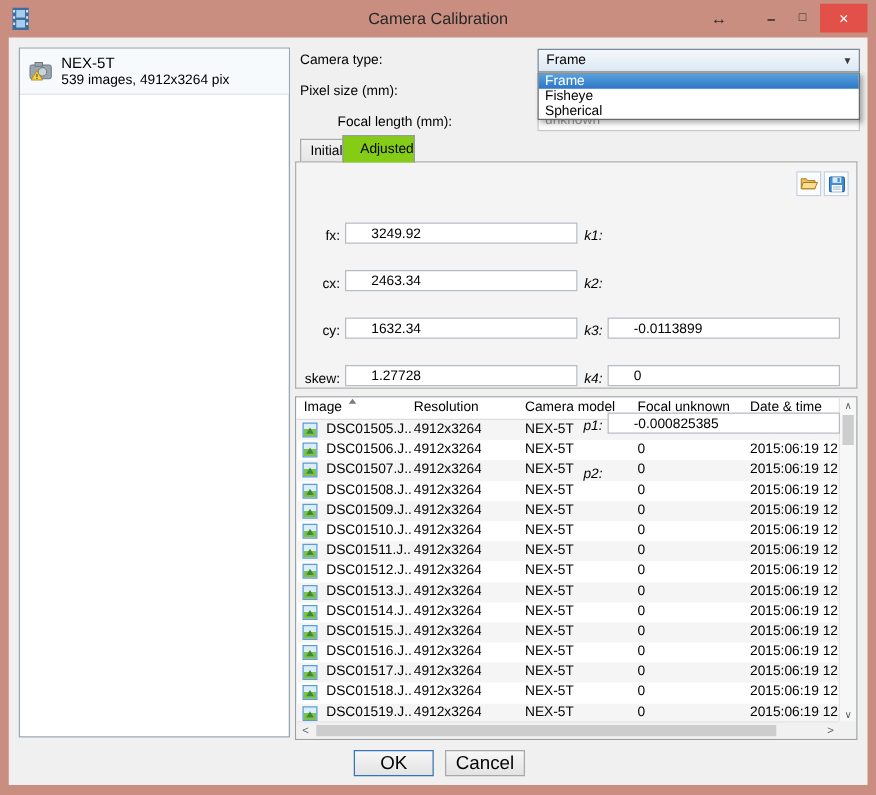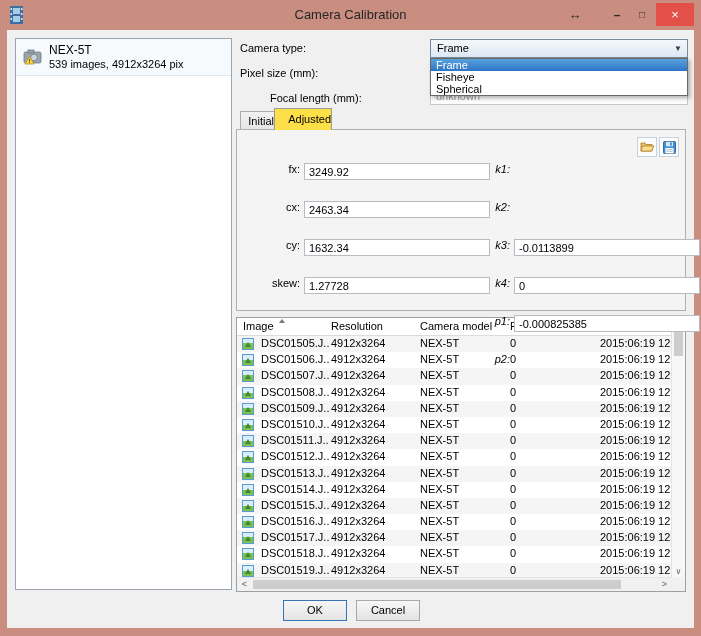--- a/index.html
+++ b/index.html
@@ -48,37 +48,37 @@
   .focal-field{ position:absolute; left:430px; top:87px; width:258px; height:18px;
                 border:1px solid #c6c6c6; background:#fdfdfd; color:#9b9b9b;
                 line-height:16px; padding-left:5px; z-index:1; }
 
   
   .tab{ position:absolute; text-align:right; font-size:11px; }
   .tab-initial{ left:240px; top:111px; height:19px; width:35px; line-height:18px;
                 border:1px solid #ababab; border-bottom:none;
                 background:linear-gradient(#f1f1f1,#e5e5e5); z-index:1; }
   .tab-adjusted{ left:274px; top:108px; height:22px; width:58px; line-height:21px;
-                 border:1px solid #9b9b9b; border-bottom:none; background:#fde047; z-index:3; }
+                 border:1px solid #9b9b9b; border-bottom:none; background:#84cc16; z-index:3; }
   .tabpanel{ position:absolute; left:236px; top:129px; width:450px; height:182px;
              border:1px solid #b0b0b0; background:#f4f4f4; z-index:2; }
 
   
   .toolbtn{ position:absolute; top:137px; width:20px; height:20px; border:1px solid #c6d2dd;
             background:#fbfcfe; z-index:4; display:flex; align-items:center; justify-content:center; }
   .tb-open{ left:637px; } .tb-save{ left:659px; }
 
   
   .calibcol{ position:absolute; top:163px; z-index:4; }
   .col-left{ left:238px; } .col-right{ left:452px; }
-  .calibrow{ display:flex; align-items:flex-start; height:32px; margin-bottom:6px;margin-left:28px; }
+  .calibrow{ display:flex; align-items:flex-end; height:32px; margin-bottom:6px; }
   .calibrow label{ width:34px; text-align:right; margin-right:4px; font-size:11px; }
   .col-right .calibrow label{ width:30px;font-style:italic; }
   .calibrow input{ width:186px; height:17px; border:1px solid #b6bcc4; background:#fff;
-                   font-family:"Liberation Sans", sans-serif; font-size:11px; padding:0 4px; }
+                   font-family:"Liberation Sans", sans-serif; font-size:11px; padding:0 20px; }
 
   
   .ptable{ position:absolute; left:236px; top:317px; width:450px; height:275px;
            background:#fff; border:1px solid #9aa0a6; overflow:hidden; }
   .thead{ position:absolute; left:0; top:0; right:0; height:18px; background:#fff;
           border-bottom:1px solid #dcdcdc; font-size:11px; }
   .hcell{ position:absolute; top:2px; white-space:nowrap; }
   .sortmark{ position:absolute; left:42px; top:1px; width:0; height:0;
              border-left:3px solid transparent; border-right:3px solid transparent;
              border-bottom:4px solid #7a7a7a; }
@@ -103,21 +103,21 @@
   .hscroll{ position:absolute; left:0; bottom:0; height:14px; width:435px;
             background:#f1f1f1; border-top:1px solid #e4e4e4; }
   .hscroll .sarrow{ position:absolute; top:0; height:13px; line-height:13px; width:13px;
                     text-align:center; font-size:9px; color:#5c5c5c; }
   .ha-left{ left:1px; } .ha-right{ right:1px; }
   .hthumb{ position:absolute; left:16px; top:2px; width:368px; height:9px; background:#cdcdcd; }
   .corner{ position:absolute; right:0; bottom:0; width:14px; height:14px; background:#f1f1f1; }
 
   
   .pushbtn{ position:absolute; top:600px; width:64px; height:21px; text-align:center;
-            line-height:19px; font-size:11px; background:linear-gradient(#f7f7f7,#e3e3e3); }
+            line-height:19px; font-size:15px; background:linear-gradient(#f7f7f7,#e3e3e3); }
   .btn-ok{ left:283px; border:1px solid #3873b5; }
   .btn-cancel{ left:356px; border:1px solid #a8a8a8; }
 </style>
 </head>
 <body>
 
 <div class="window">
 
   <div class="titlebar">
     <svg class="win-icon" viewBox="0 0 15 18">
@@ -233,21 +233,21 @@
         <label>p2:</label>
       </div>
     </div>
 
   <div class="ptable">
     <div class="thead">
       <span class="sortmark"></span>
     <span class="hcell h0">Image</span>
         <span class="hcell h1">Resolution</span>
         <span class="hcell h2">Camera model</span>
-        <span class="hcell h3">Focal length</span>
+        <span class="hcell h3">Focal unknown</span>
         <span class="hcell h4">Date &amp; time</span>
       </div>
     <div class="tbody">
         <div class="trow">
           <span class="thumb"></span>
           <span class="cell c-name">DSC01505.J...</span>
           <span class="cell c-res">4912x3264</span>
           <span class="cell c-model">NEX-5T</span>
           <span class="cell c-focal">0</span>
           <span class="cell c-date">2015:06:19 12:1</span>

